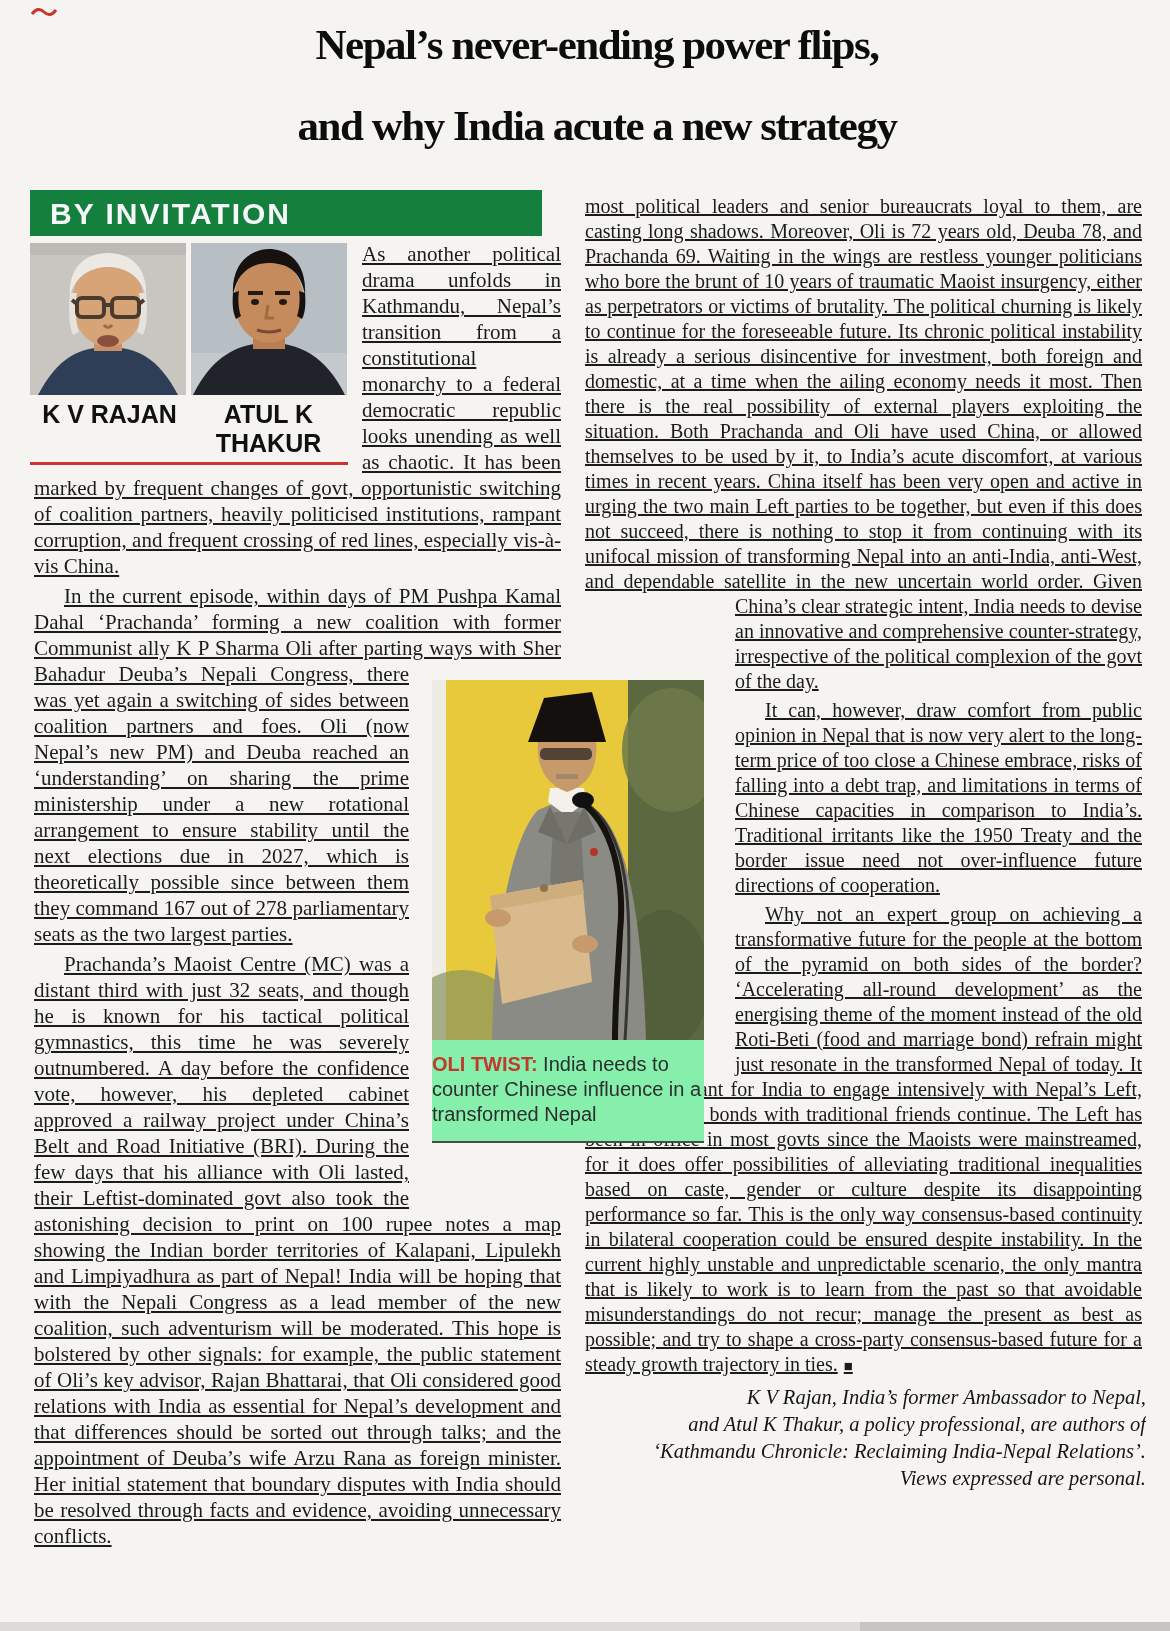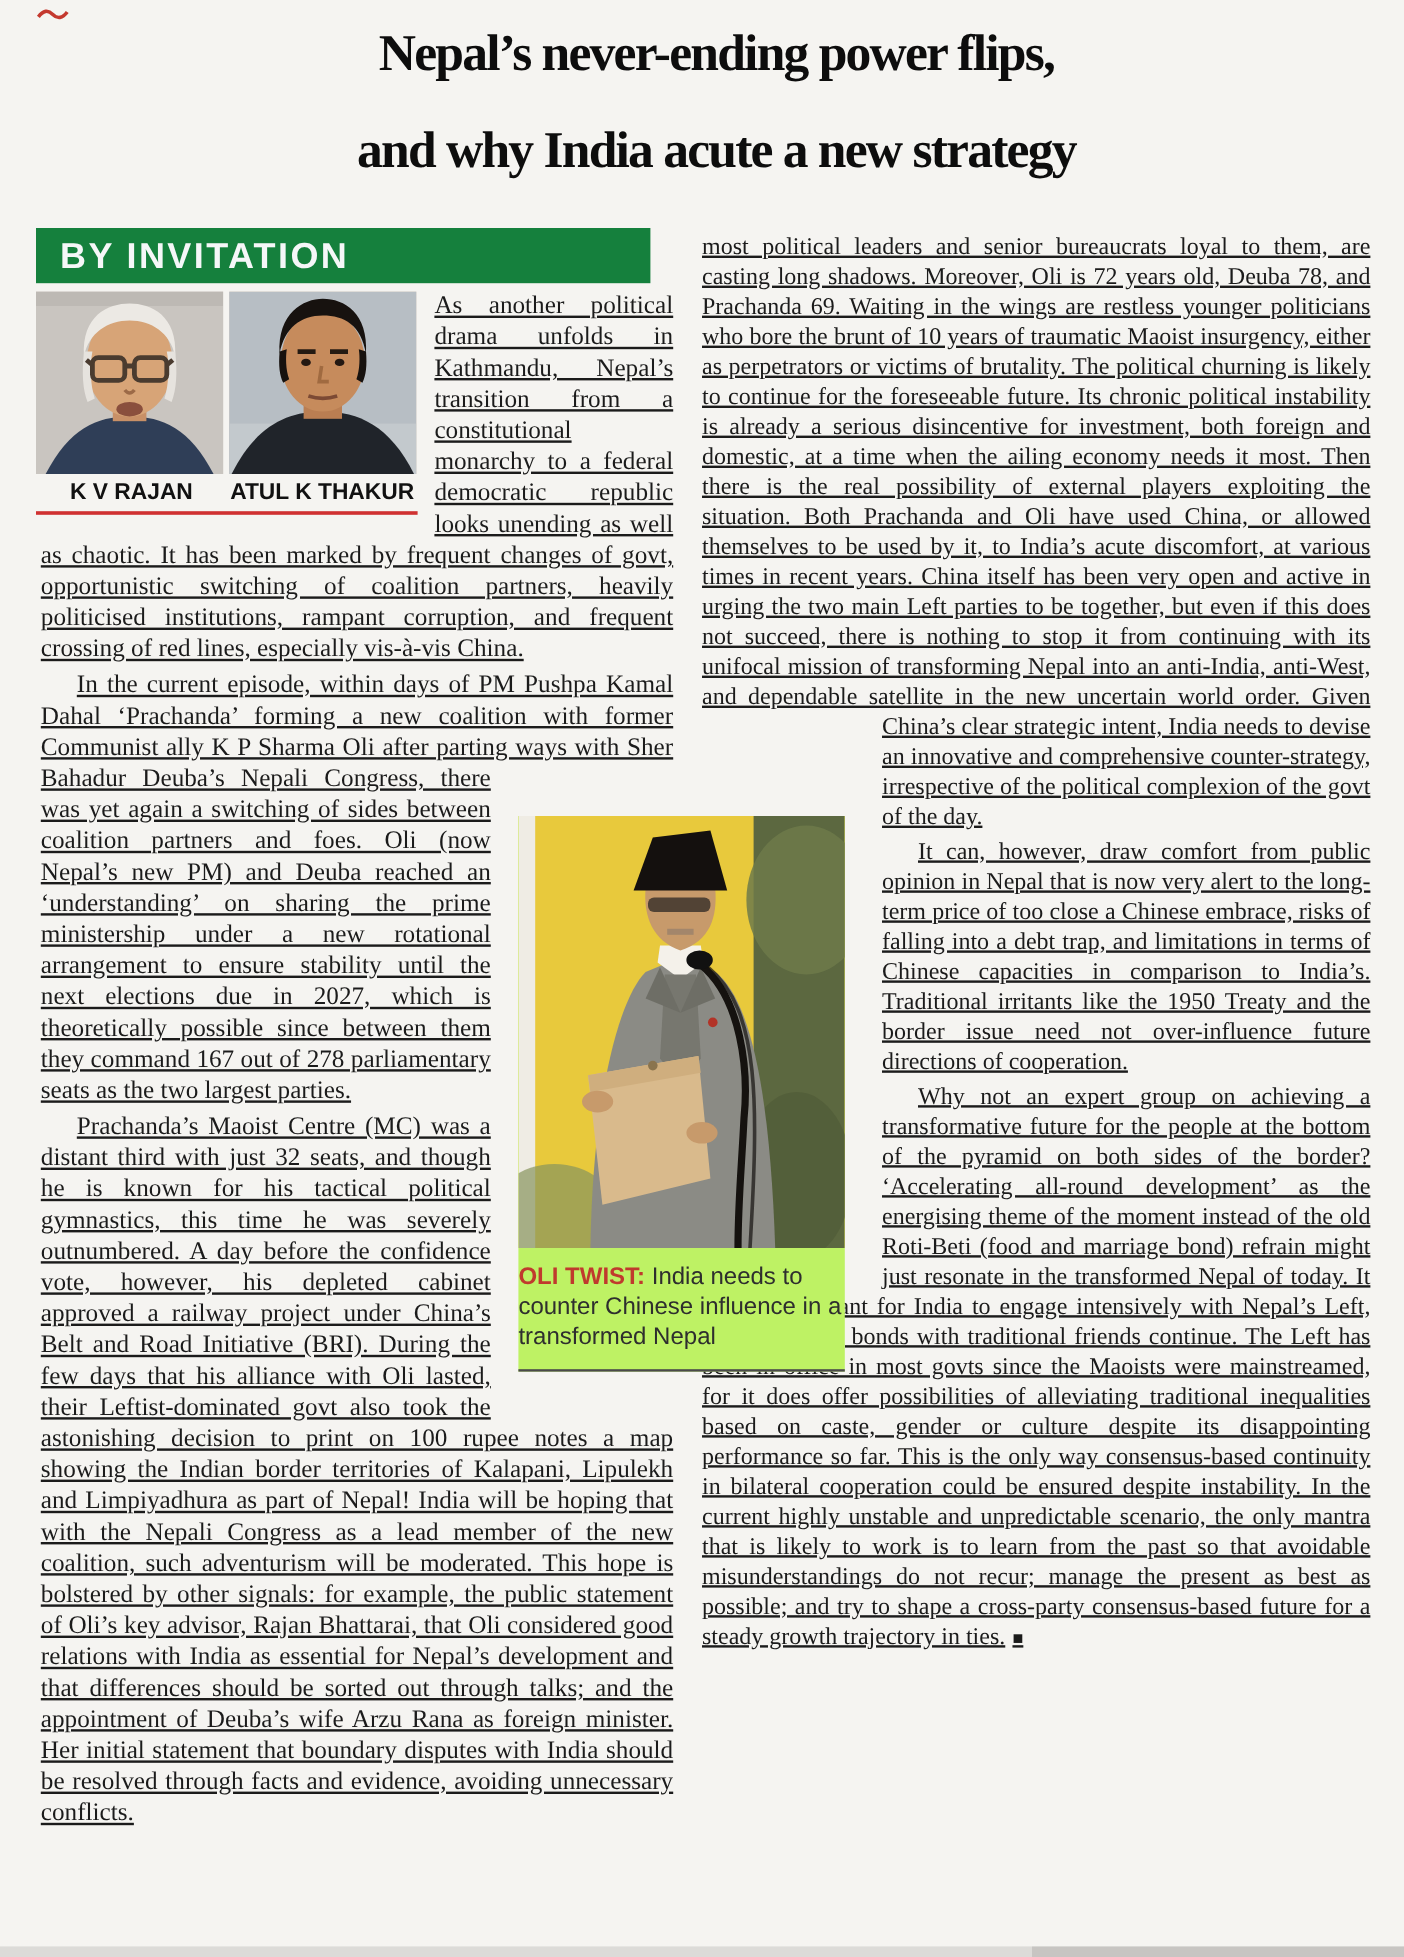--- a/index.html
+++ b/index.html
@@ -20,28 +20,28 @@
   .ind{text-indent:30px;}
   .banner{width:512px;height:46px;background:#15803d;color:#f5f7f8;font-family:"Liberation Sans",sans-serif;
           font-weight:bold;font-size:30px;line-height:47px;padding-left:20px;letter-spacing:2px;
           box-sizing:border-box;margin-bottom:5px;}
   .authors{float:left;width:318px;margin:2px 14px 4px 0;}
   .photos{display:flex;gap:5px;}
   .photo{width:156px;height:152px;overflow:hidden;background:#c5c1bc;}
   .photo svg{display:block;}
   .names{display:flex;padding:5px 0 4px;}
   .name{width:50%;text-align:center;font-family:"Liberation Sans",sans-serif;font-weight:bold;
-        font-size:19px;color:#111;}
+        font-size:25px;color:#111;}
   .red-rule{height:3px;background:#d03131;}
   .spacer-r{float:right;clear:right;width:152px;height:525px;}
   .spacer-l{float:left;clear:left;width:150px;height:472px;}
   .endmark{font-size:15px;margin-left:6px;}
   .attrib{margin-top:5px;text-align:right;font-style:italic;font-size:20.5px;line-height:27px;color:#151515;}
   .attrib span{display:block;}
-  .feature{position:absolute;left:432px;top:680px;width:272px;margin:0;background:#bef264;}
+  .feature{position:absolute;left:432px;top:680px;width:272px;margin:0;background:#86efac;}
   .feature-img{width:272px;height:360px;overflow:hidden;}
   .feature-img svg{display:block;}
   .feature-cap{font-family:"Liberation Sans",sans-serif;font-size:20px;line-height:25px;color:#2e2e2e;
                padding:12px 2px 14px 0;border-bottom:2px solid #4a4a4a;}
   .cap-label{color:#c03a2d;font-weight:bold;}
   .bottom-strip{position:absolute;left:0;bottom:0;width:1170px;height:9px;display:flex;}
   .bs-l{width:860px;background:#dcdbd8;}
   .bs-r{flex:1;background:#c7c5c2;}
 </style>
 </head>
@@ -118,20 +118,26 @@
         <span>was yet again a switching of sides between coalition partners and foes. Oli (now Nepal’s new PM) and Deuba reached an ‘understanding’ on sharing the prime ministership under a new rotational arrangement to ensure stability until the next elections due in 2027, which is theoretically possible since between them they command 167 out of 278 parliamentary seats as the two largest parties.</span></p>
       <p class="bp ind">Prachanda’s Maoist Centre (MC) was a distant third with just 32 seats, and though he is known for his tactical political gymnastics, this time he was severely outnumbered. A day before the confidence vote, however, his depleted cabinet approved a railway project under China’s Belt and Road Initiative (BRI). During the few days that his alliance with Oli lasted, their Leftist-dominated govt also took the astonishing decision to print on 100 rupee notes a map showing the Indian border territories of Kalapani, Lipulekh and Limpiyadhura as part of Nepal! India will be hoping that with the Nepali Congress as a lead member of the new coalition, such adventurism will be moderated. This hope is bolstered by other signals: for example, the public statement of Oli’s key advisor, Rajan Bhattarai, that Oli considered good relations with India as essential for Nepal’s development and that differences should be sorted out through talks; and the appointment of Deuba’s wife Arzu Rana as foreign minister. Her initial statement that boundary disputes with India should be resolved through facts and evidence, avoiding unnecessary conflicts.</p>
     </div>
 
     <div class="col-right">
       <p class="bp"><span>most political leaders and senior bureaucrats loyal to them, are casting long shadows. Moreover, Oli is 72 years old, Deuba 78, and Prachanda 69. Waiting in the wings are restless younger politicians who bore the brunt of 10 years of traumatic Maoist insurgency, either as perpetrators or victims of brutality. The political churning is likely to continue for the foreseeable future. Its chronic political instability is already a serious disincentive for investment, both foreign and domestic, at a time when the ailing economy needs it most. Then there is the real possibility of external players exploiting the situation. Both Prachanda and Oli have used China, or allowed themselves to be used by it, to India’s acute discomfort, at various times in recent years. China itself has been very open and active in urging the two main Left parties to be together, but even if this does not succeed, there is nothing to stop it from continuing with its unifocal mission of transforming Nepal into an anti-India, anti-West, and dependable satellite in the new uncertain world order. Given China’s clear strategic intent, India needs to</span>
         <span class="spacer-l"></span>
         <span>devise an innovative and comprehensive counter-strategy, irrespective of the political complexion of the govt of the day.</span></p>
       <p class="bp ind">It can, however, draw comfort from public opinion in Nepal that is now very alert to the long-term price of too close a Chinese embrace, risks of falling into a debt trap, and limitations in terms of Chinese capacities in comparison to India’s. Traditional irritants like the 1950 Treaty and the border issue need not over-influence future directions of cooperation.</p>
       <p class="bp ind"><span>Why not an expert group on achieving a transformative future for the people at the bottom of the pyramid on both sides of the border? ‘Accelerating all-round development’ as the energising theme of the moment instead of the old Roti-Beti (food and marriage bond) refrain might just resonate in the transformed Nepal of today. It is also important for India to engage intensively with Nepal’s Left, even as strong bonds with traditional friends continue. The Left has been in office in most govts since the Maoists were mainstreamed, for it does offer possibilities of alleviating traditional inequalities based on caste, gender or culture despite its disappointing performance so far. This is the only way consensus-based continuity in bilateral cooperation could be ensured despite instability. In the current highly unstable and unpredictable scenario, the only mantra that is likely to work is to learn from the past so that avoidable misunderstandings do not recur; manage the present as best as possible; and try to shape a cross-party consensus-based future for a steady growth trajectory in ties.</span><span class="endmark">■</span></p>
+      <div class="attrib">
+        <span>K V Rajan, India’s former Ambassador to Nepal,</span>
+        <span>and Atul K Thakur, a policy professional, are authors of</span>
+        <span>‘Kathmandu Chronicle: Reclaiming India-Nepal Relations’.</span>
+        <span>Views expressed are personal.</span>
+      </div>
     </div>
 
   </div>
 
   <figure class="feature">
     <div class="feature-img">
       <svg width="272" height="360" viewBox="0 0 272 360">
         <rect width="272" height="360" fill="#e8c93c"></rect>
         <rect width="14" height="360" fill="#efece4"></rect>
         <rect x="196" width="76" height="360" fill="#5c6840"></rect>

